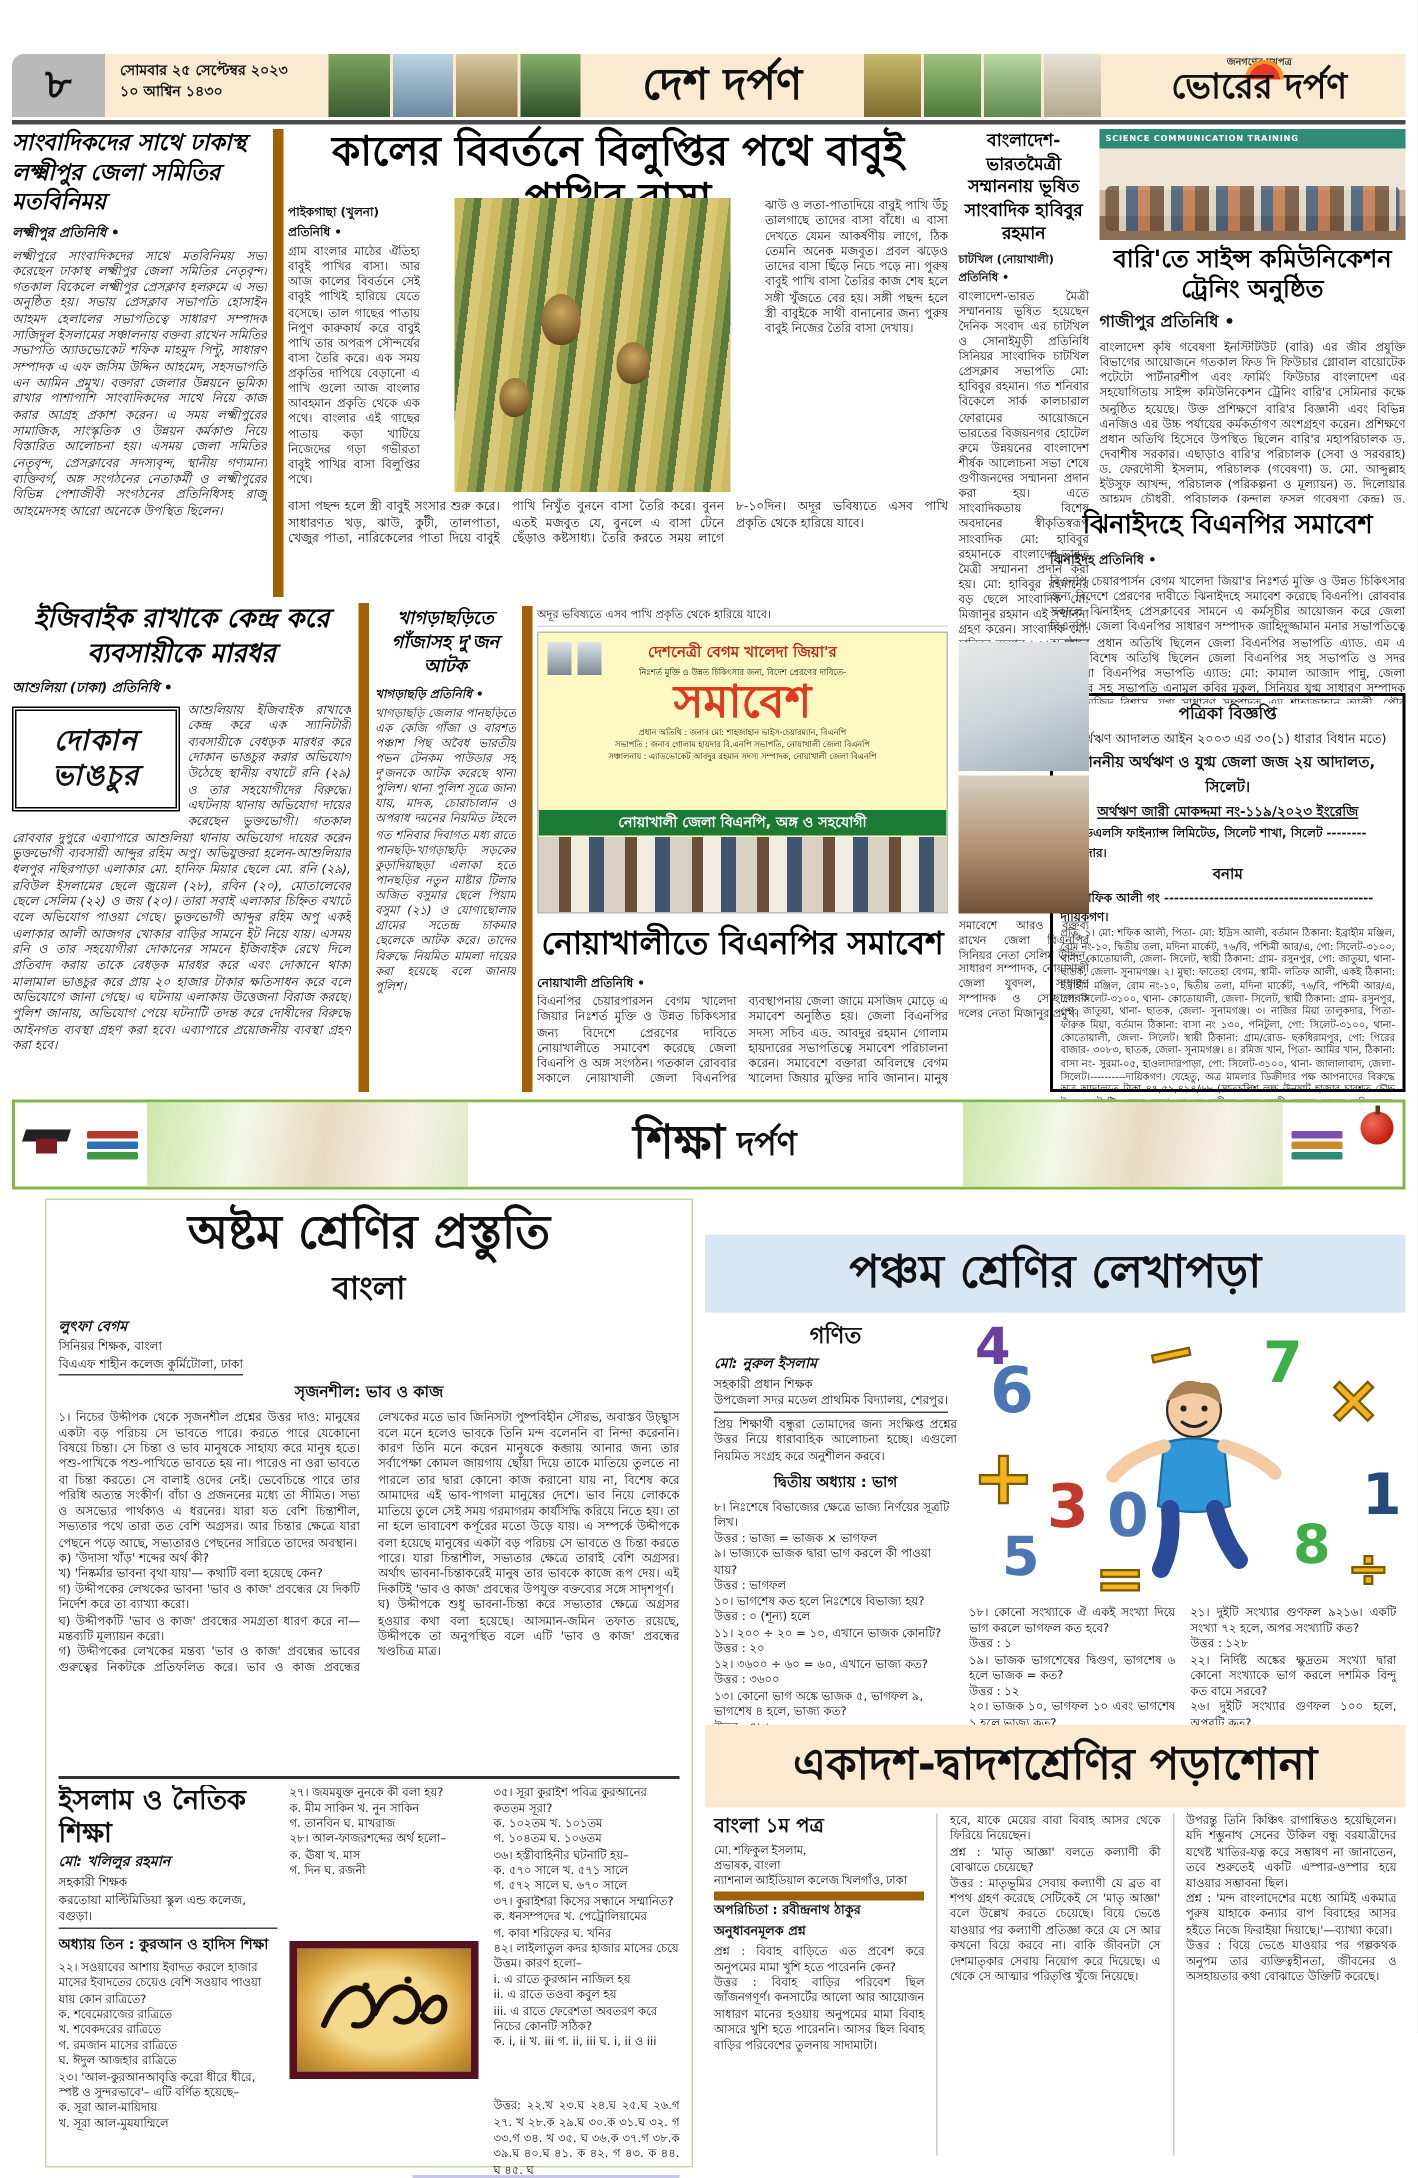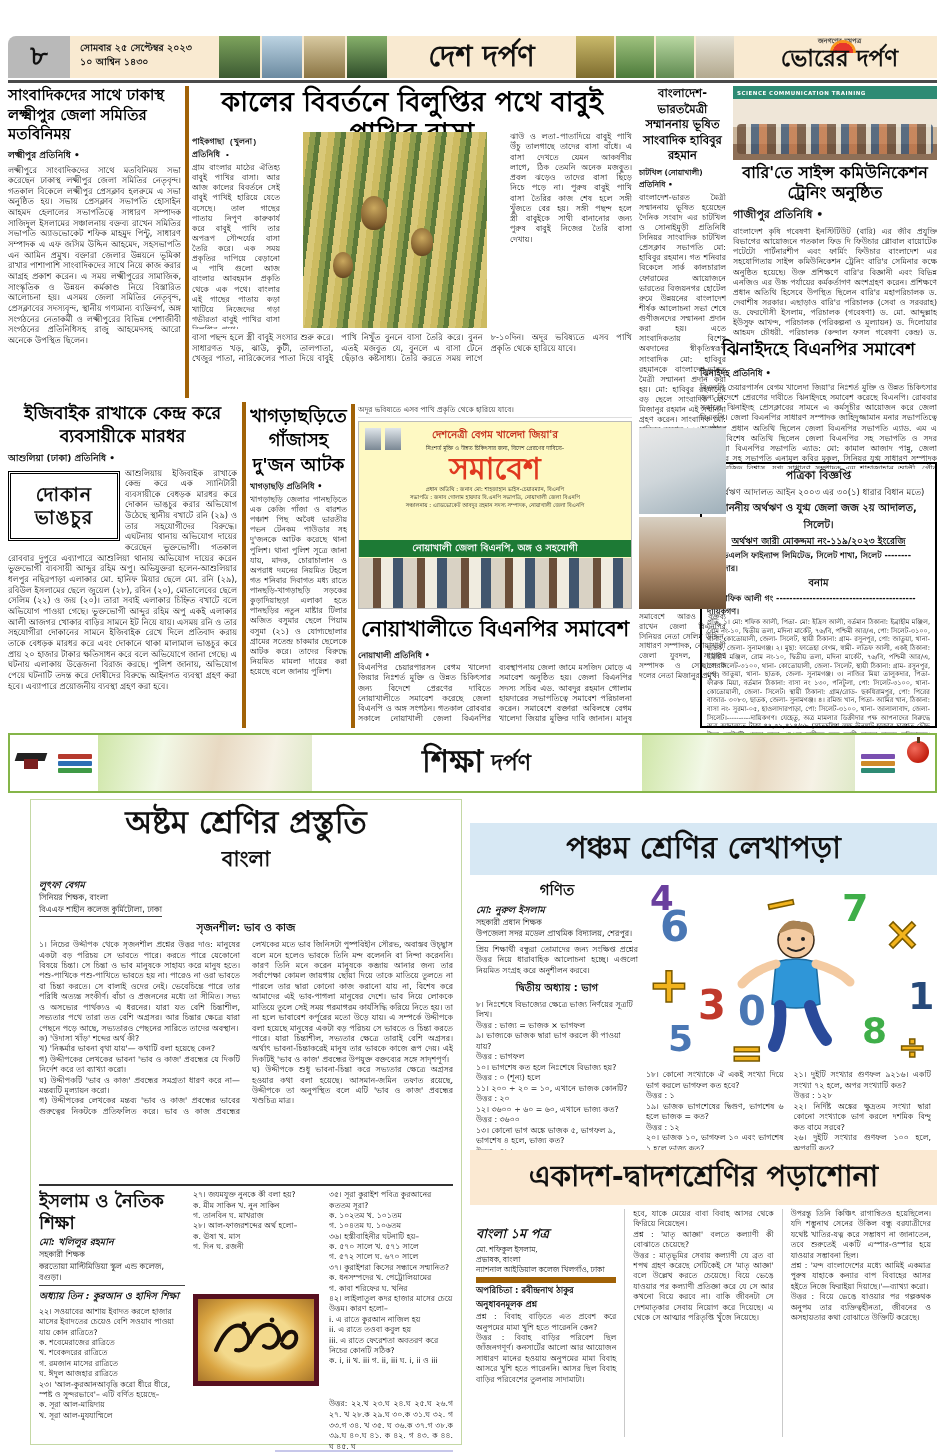--- a/index.html
+++ b/index.html
@@ -26,29 +26,29 @@
   .hdr-tag{font-size:6.5px;font-weight:bold;color:#333;line-height:1.1;margin-top:2px;}
   .hdr-logo{font-size:23px;font-weight:bold;line-height:1.2;position:relative;z-index:2;}
   .sun{position:absolute;left:88px;top:4px;width:26px;height:13px;border-radius:13px 13px 0 0;
        background:radial-gradient(circle at 50% 100%, #e8372b 0 55%, #f7941d 56% 100%);z-index:1;}
   .hdr-rule{left:8px;top:80px;width:929px;height:3px;background:#4a4a4a;}
 
   
   .headline{font-weight:bold;color:#000;}
   .byline{font-weight:bold;font-size:9px;margin:3px 0 2px 0;}
   .body{font-size:8.2px;line-height:1.3;}
-  .vline-r{border-right:4px solid #a16207;}
+  .vline-r{border-right:7px solid #a16207;font-style:italic;}
 
   .art-laksh{left:8px;top:86px;width:181px;height:312px;padding-right:4px;box-sizing:border-box;}
   .art-laksh .headline{font-size:15px;line-height:1.3;}
   .art-laksh .body{height:232px;}
 
   .art-babui{left:192px;top:86px;width:440px;height:316px;}
   .bab-head{font-size:27px;text-align:center;line-height:1.15;height:44px;}
-  .bab-cols{display:flex;gap:23px;height:196px;margin-top:2px;font-family:Liberation Mono, monospace;}
+  .bab-cols{display:flex;gap:23px;height:196px;margin-top:2px;}
   .bab-left{width:88px;}
   .bab-photo{width:184px;height:196px;background:
       repeating-linear-gradient(97deg,#cdbb61 0 7px,#8e9c4c 7px 13px,#5d7a3a 13px 18px,#d9c878 18px 25px);
       position:relative;}
   .nest{position:absolute;width:26px;height:34px;border-radius:50% 50% 45% 45%;
         background:radial-gradient(circle at 50% 35%,#caa85e,#7d5a2c 70%,#4b3418);}
   .bab-right{flex:1;}
   .bab-bottom{margin-top:4px;column-count:3;column-gap:8px;height:62px;overflow:hidden;}
 
   .art-habib{left:636px;top:86px;width:93px;height:318px;padding:0 3px;box-sizing:border-box;}
@@ -87,21 +87,21 @@
   .habib-side .body{font-size:7.5px;height:128px;margin-top:3px;}
 
   .art-eji{left:8px;top:402px;width:238px;height:326px;padding-right:5px;box-sizing:border-box;}
   .art-eji .headline{font-size:17.5px;text-align:center;line-height:1.3;}
   .art-eji .body{height:246px;}
   .dokan{float:left;width:106px;height:64px;border:3px double #000;margin:3px 5px 2px 0;
          display:flex;align-items:center;justify-content:center;text-align:center;
          font-size:19px;font-weight:900;line-height:1.2;letter-spacing:1px;}
 
   .art-khag{left:250px;top:404px;width:105px;height:324px;padding-right:4px;box-sizing:border-box;}
-  .art-khag .headline{font-size:18px;text-align:center;line-height:1.35;}
+  .art-khag .headline{font-size:12px;text-align:center;line-height:1.35;}
   .art-khag .body{font-size:7.8px;height:236px;}
 
   .art-noak{left:358px;top:404px;width:274px;height:324px;}
   .noak-tail{font-size:7.4px;border-bottom:1px solid #ddd;padding-bottom:1px;}
   .rally{height:186px;border:1px solid #bbb;margin-top:3px;position:relative;background:#fef9c3;overflow:hidden;}
   .rally-portraits{position:absolute;left:6px;top:6px;display:flex;gap:4px;}
   .rally-portraits div{width:16px;height:22px;background:linear-gradient(#dfe5ea,#7b8894);}
   .rally-l1{text-align:center;color:#c22a18;font-weight:bold;font-size:10px;margin-top:5px;}
   .rally-l2{text-align:center;font-size:5.6px;}
   .rally-big{text-align:center;color:#e0391f;font-weight:900;font-size:30px;line-height:1.05;}
@@ -137,21 +137,21 @@
   .author{font-size:8px;line-height:1.45;border-bottom:1px solid #444;display:inline-block;padding-bottom:1px;}
   .author .nm{font-size:9.5px;font-weight:bold;font-style:italic;}
   .el-topic{font-size:10.5px;font-weight:bold;text-align:center;margin:3px 0;}
   .el-body{column-count:2;column-gap:12px;font-size:7.9px;line-height:1.32;height:238px;overflow:hidden;}
   .el-div{border-top:2px solid #333;margin:6px 0 4px 0;}
   .islam{display:flex;gap:8px;position:relative;height:300px;overflow:hidden;}
   .is-c1{width:146px;}
   .is-c2{width:128px;}
   .is-c3{flex:1;}
   .is-title{font-size:18px;font-weight:900;line-height:1.2;}
-  .is-chapter{font-size:9.5px;font-weight:bold;font-style:italic;margin:3px 0;}
+  .is-chapter{font-size:9.5px;font-weight:bold;margin:3px 0;}
   .mcq{font-size:7.7px;line-height:1.35;}
   .callig{width:126px;height:92px;margin-top:4px;border:5px solid #571020;box-sizing:border-box;
           background:radial-gradient(ellipse at center,#f3d98c 0 45%,#d9a441 70%,#a8762a);
           display:flex;align-items:center;justify-content:center;}
   .callig svg{display:block;}
   .ans{font-size:7.7px;line-height:1.4;margin-top:3px;}
   .shud{position:absolute;left:236px;bottom:2px;width:180px;height:38px;background:#c7c7ea;
         text-align:center;padding-top:3px;box-sizing:border-box;}
   .shud .t{font-size:11px;font-weight:900;font-style:italic;}
 
@@ -182,21 +182,21 @@
   .g13{left:4px;top:0px;font-size:34px;color:#6a3f9e;}
   .g7fix{left:92px;}
   .p-cols{column-count:2;column-gap:10px;height:96px;overflow:hidden;margin-top:2px;}
 
   .edu-ek{left:470px;top:1150px;width:467px;height:295px;box-sizing:border-box;}
   .e-header{height:55px;background:#fbe9d2;display:flex;align-items:center;justify-content:center;
             font-size:29px;font-weight:900;}
   .e-body{display:flex;gap:8px;padding:4px 6px;height:228px;overflow:hidden;}
   .e-col{flex:1;font-size:7.7px;line-height:1.35;}
   .e-col + .e-col{border-left:1px solid #c9c9c9;padding-left:8px;}
-  .e-sub{font-size:13px;font-weight:900;font-style:italic;margin-top:16px;}
+  .e-sub{font-size:13px;font-weight:900;}
   .e-topic{font-size:8.5px;font-weight:bold;margin:2px 0;}
 </style>
 </head>
 <body>
 
 <div id="page">
 
   <div class="abs hdr-cream"></div>
   <div class="abs hdr-num">৮</div>
   <div class="abs hdr-date">

